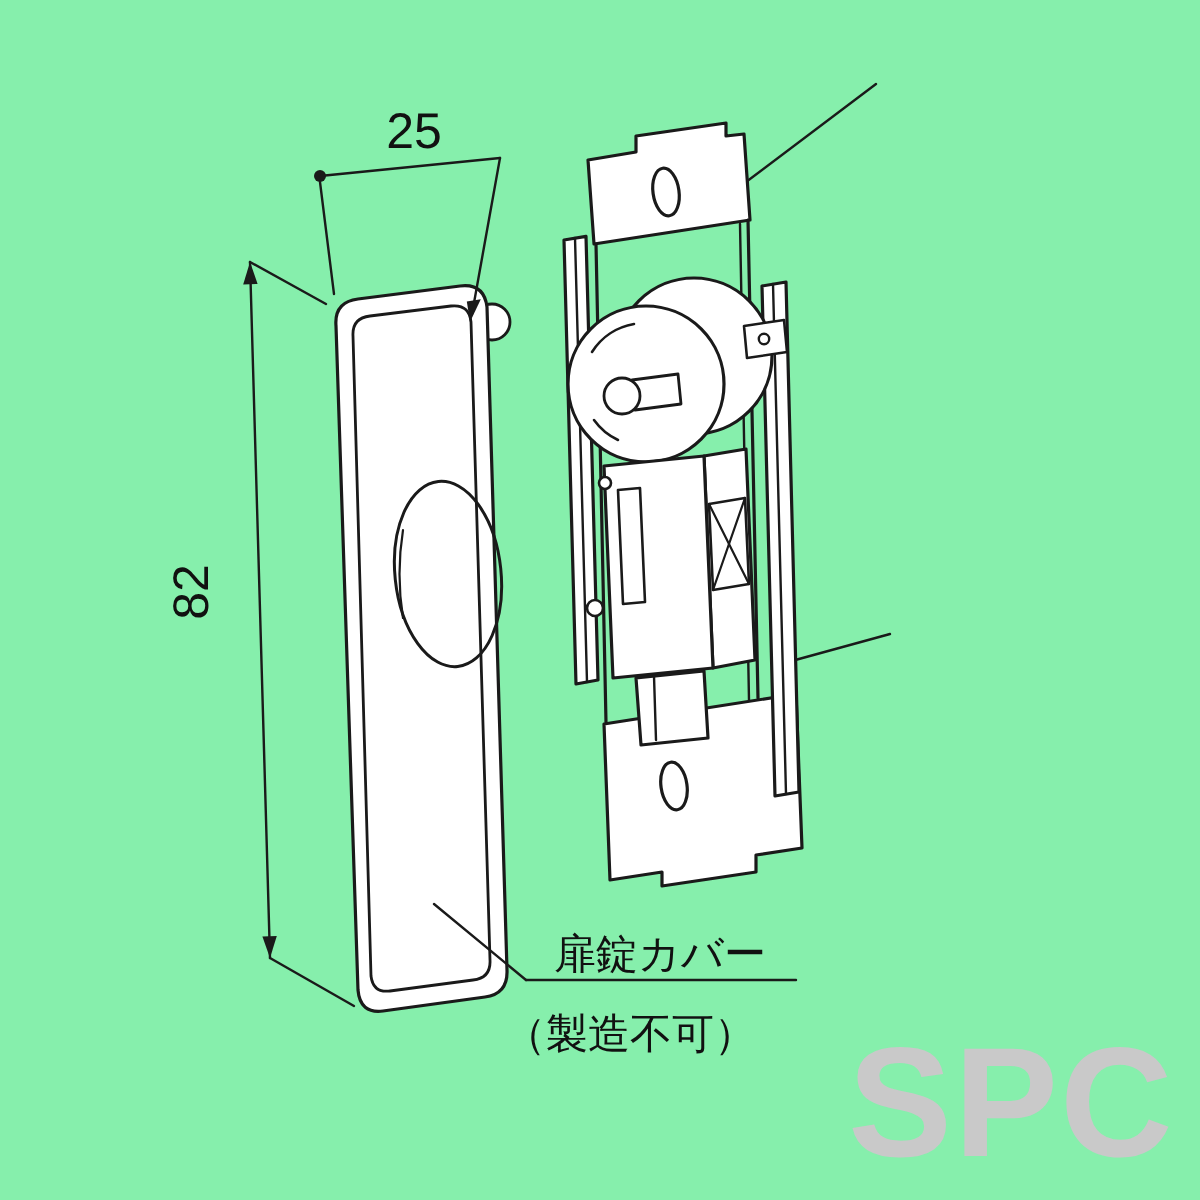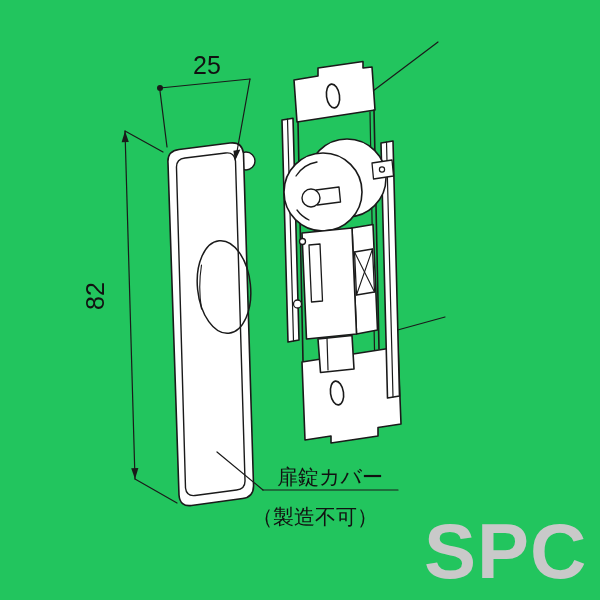--- a/index.html
+++ b/index.html
@@ -8,21 +8,21 @@
     width: 600px;
     height: 600px;
     background: #ffffff;
     font-family: "Liberation Sans", "DejaVu Sans", sans-serif;
     overflow: hidden;
   }
   .stage {
     position: relative;
     width: 600px;
     height: 600px;
-    background: #22c55e;
+    background: #86efac;
   }
   svg text {
     font-family: "Liberation Sans", "DejaVu Sans", sans-serif;
   }
   .dim-text { font-size: 25px; }
   .callout-text { font-size: 21px; }
   .note-text { font-size: 21px; }
   .watermark-text { font-size: 78px; font-weight: bold; letter-spacing: 1px; }
 </style>
 </head>

